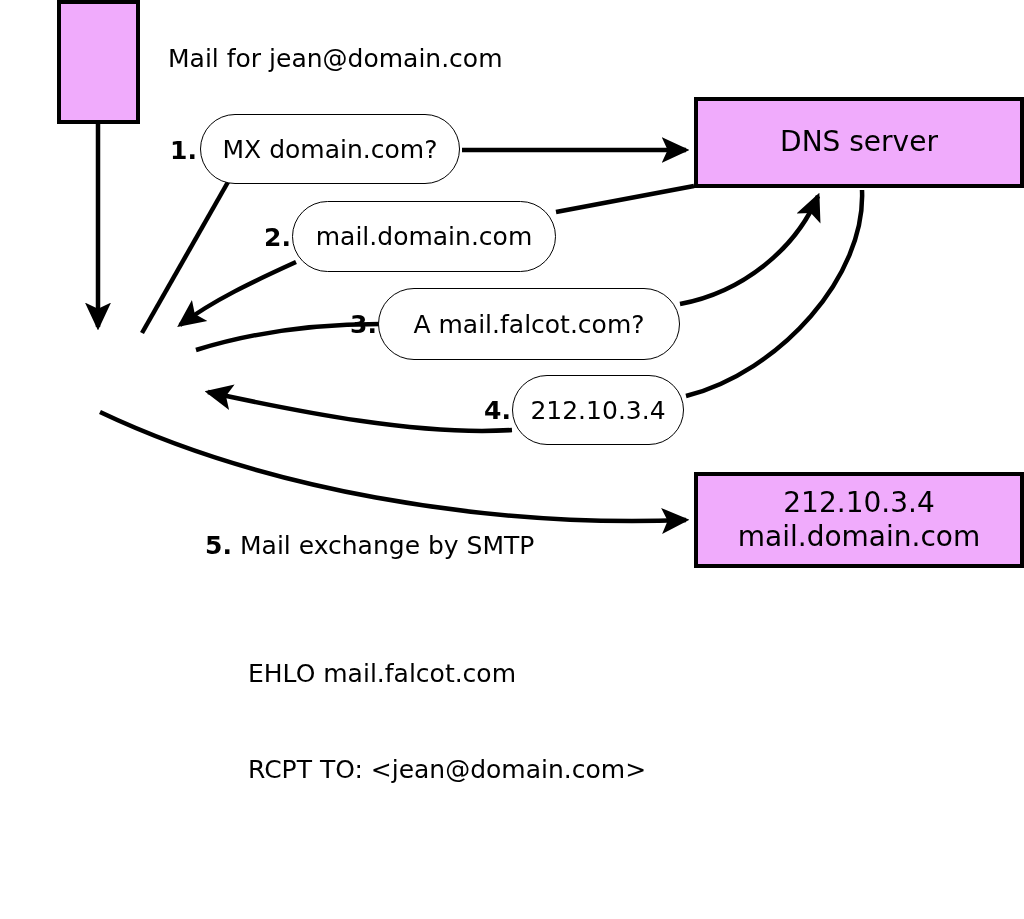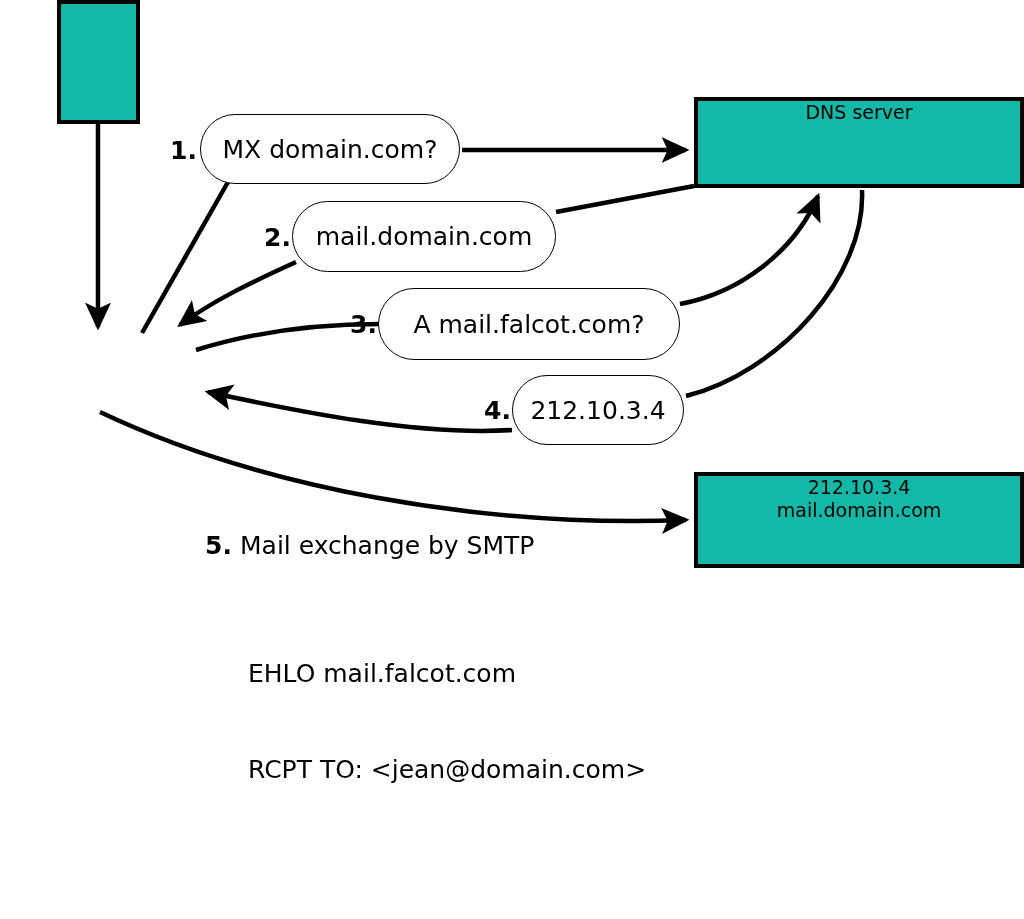--- a/index.html
+++ b/index.html
@@ -23,26 +23,27 @@
     position: absolute;
     left: 0;
     top: 0;
     width: 1024px;
     height: 919px;
   }
   .node-box {
     position: absolute;
     box-sizing: border-box;
     border: 4px solid #000000;
-    background: #14b8a6;
+    background: #f0abfc;
     display: flex;
+    align-items: center;
     justify-content: center;
     text-align: center;
     line-height: 1.22;
-    font-size: 19px;
+    font-size: 28px;
     z-index: 3;
   }
   .node-box .box-lines {
     display: block;
   }
   .bubble {
     position: absolute;
     box-sizing: border-box;
     border: 1px solid #000000;
     background: #ffffff;
@@ -106,20 +107,21 @@
 
     <path d="M 512 430 C 420 436, 300 412, 208 392" fill="none" stroke="#000000" stroke-width="4.5" marker-end="url(#ah)"></path>
 
     <path d="M 100 412 C 260 488, 480 528, 686 520" fill="none" stroke="#000000" stroke-width="4.5" marker-end="url(#ah)"></path>
   </svg>
 
   <div class="node-box" style="left:57px; top:0px; width:83px; height:124px;">
     <span class="box-lines"></span>
   </div>
 
+  <div class="caption" style="left:168px; top:44px;">Mail for jean@domain.com</div>
 
 
   <div class="node-box" style="left:694px; top:97px; width:330px; height:91px;">
     <span class="box-lines">DNS server</span>
   </div>
 
   <div class="node-box" style="left:694px; top:472px; width:330px; height:96px;">
     <span class="box-lines">
       <span>212.10.3.4</span><br>
       <span>mail.domain.com</span>

